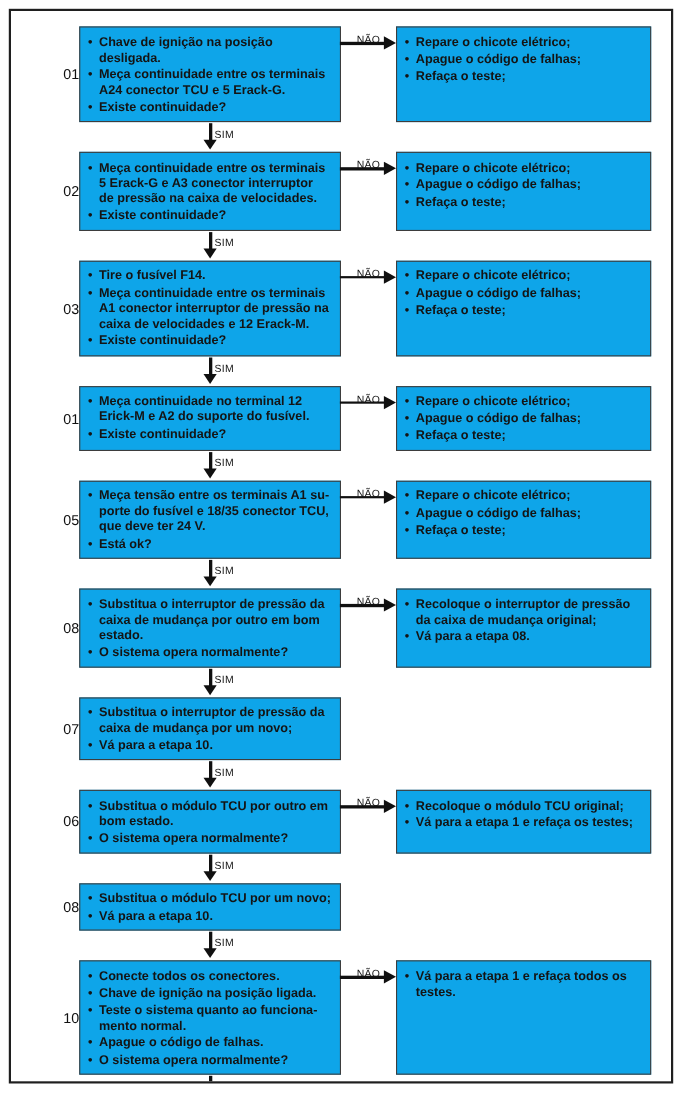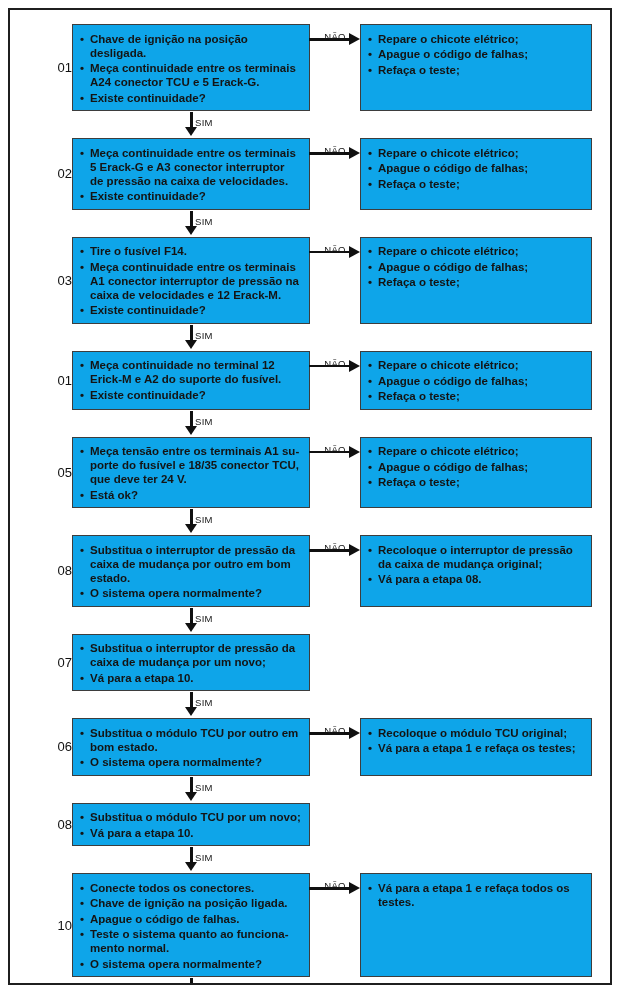--- a/index.html
+++ b/index.html
@@ -309,22 +309,22 @@
           <span class="sim-label">SIM</span>
         </div>
       </div>
       <div class="step">
         <div class="step-main">
           <div class="num">10</div>
           <div class="box left-box">
             <ul class="items">
               <li class="item">Conecte todos os conectores.</li>
               <li class="item">Chave de ignição na posição ligada.</li>
+              <li class="item">Teste o sistema quanto ao funciona­mento normal.</li>
               <li class="item">Apague o código de falhas.</li>
-              <li class="item">Teste o sistema quanto ao funciona­mento normal.</li>
               <li class="item">O sistema opera normalmente?</li>
             </ul>
           </div>
           <div class="no-arrow">
             <div class="no-line"></div>
             <div class="no-head"></div>
             <div class="no-label">NÃO</div>
           </div>
           <div class="box right-box">
             <ul class="items">

